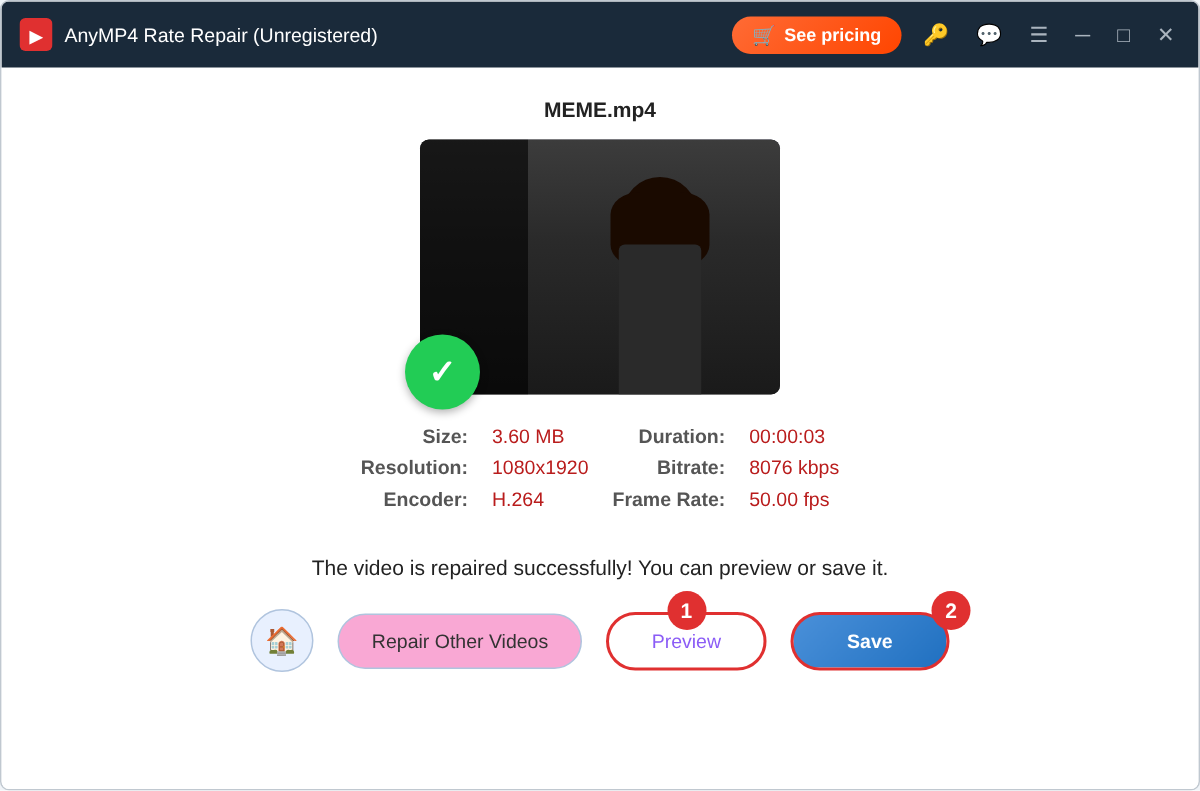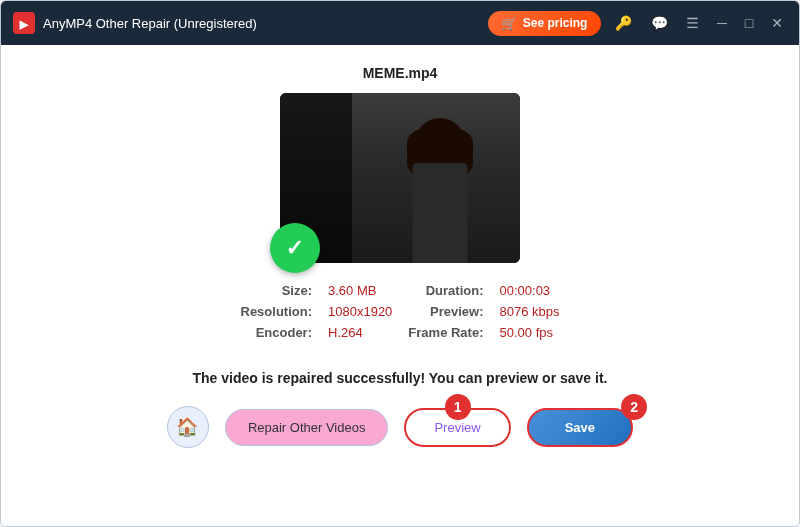--- a/index.html
+++ b/index.html
@@ -222,21 +222,21 @@
     }
 
     .info-value {
       color: #b91c1c;
       font-weight: 400;
     }
 
     
     .status-message {
       font-size: 14px;
-      font-weight: 700;
+      font-weight: 400;
       color: #222;
       margin-bottom: 20px;
       text-align: left;
     }
 
     
     .actions {
       display: flex;
       align-items: center;
       gap: 16px;
@@ -330,21 +330,21 @@
 
 <div class="window">
 
   <div class="titlebar">
 
     <svg class="titlebar-logo" viewBox="0 0 22 22" xmlns="http://www.w3.org/2000/svg">
       <rect width="22" height="22" rx="4" fill="#e03030"></rect>
       <text x="11" y="16" text-anchor="middle" fill="white" font-size="11" font-weight="bold">▶</text>
     </svg>
 
-    <span class="titlebar-title">AnyMP4 Other Repair (Unregistered)</span>
+    <span class="titlebar-title">AnyMP4 Rate Repair (Unregistered)</span>
 
     <div class="titlebar-actions">
       <button class="pricing-btn">
         <span class="cart-icon">🛒</span>
         <span>See pricing</span>
       </button>
       <span class="win-icon" title="Register">🔑</span>
       <span class="win-icon" title="Support">💬</span>
       <span class="win-icon">☰</span>
       <span class="win-icon">─</span>
@@ -373,21 +373,21 @@
     </div>
 
     <div class="info-grid">
       <span class="info-label">Size:</span>
       <span class="info-value">3.60 MB</span>
       <span class="info-label">Duration:</span>
       <span class="info-value">00:00:03</span>
 
       <span class="info-label">Resolution:</span>
       <span class="info-value">1080x1920</span>
-      <span class="info-label">Preview:</span>
+      <span class="info-label">Bitrate:</span>
       <span class="info-value">8076 kbps</span>
 
       <span class="info-label">Encoder:</span>
       <span class="info-value">H.264</span>
       <span class="info-label">Frame Rate:</span>
       <span class="info-value">50.00 fps</span>
     </div>
 
     <div class="status-message">The video is repaired successfully! You can preview or save it.</div>
 

